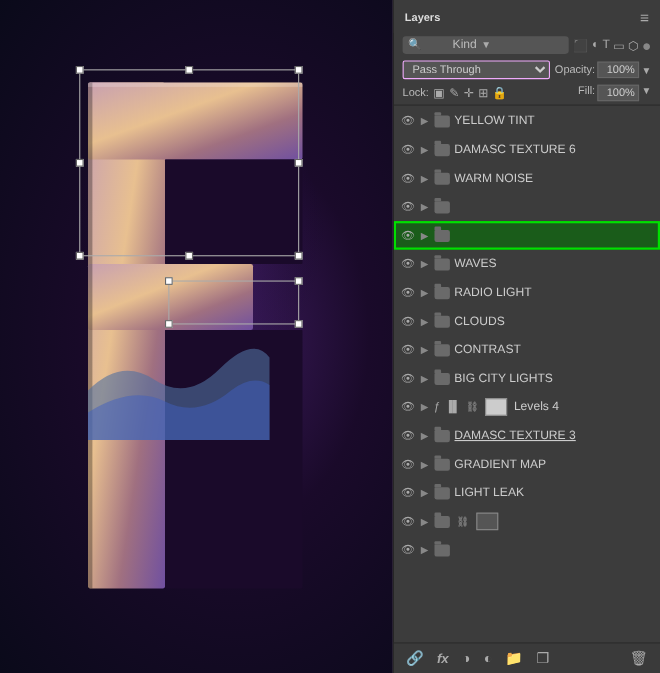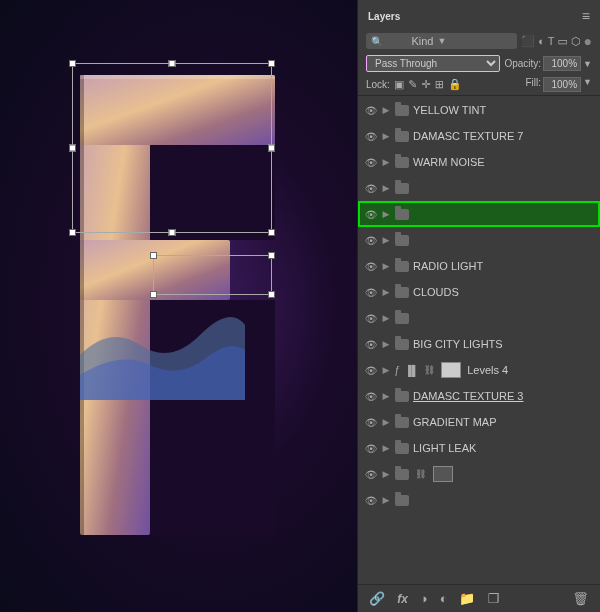--- a/index.html
+++ b/index.html
@@ -457,21 +457,21 @@
           <div class="folder-icon"></div>
         </span>
         <span class="layer-name">YELLOW TINT</span>
       </div>
       <div class="layer-row">
         <span class="layer-eye" style="font-size: 10px;">👁</span>
         <span class="layer-arrow">▶</span>
         <span class="layer-icon">
           <div class="folder-icon"></div>
         </span>
-        <span class="layer-name">DAMASC TEXTURE 7</span>
+        <span class="layer-name">DAMASC TEXTURE 6</span>
       </div>
       <div class="layer-row">
         <span class="layer-eye" style="font-size: 10px;">👁</span>
         <span class="layer-arrow">▶</span>
         <span class="layer-icon">
           <div class="folder-icon"></div>
         </span>
         <span class="layer-name">WARM NOISE</span>
       </div>
       <div class="layer-row">
@@ -487,20 +487,21 @@
         <span class="layer-icon">
           <div class="folder-icon"></div>
         </span>
       </div>
       <div class="layer-row">
         <span class="layer-eye" style="font-size: 10px;">👁</span>
         <span class="layer-arrow">▶</span>
         <span class="layer-icon">
           <div class="folder-icon"></div>
         </span>
+        <span class="layer-name">WAVES</span>
       </div>
       <div class="layer-row">
         <span class="layer-eye" style="font-size: 10px;">👁</span>
         <span class="layer-arrow">▶</span>
         <span class="layer-icon">
           <div class="folder-icon"></div>
         </span>
         <span class="layer-name">RADIO LIGHT</span>
       </div>
       <div class="layer-row">
@@ -510,20 +511,21 @@
           <div class="folder-icon"></div>
         </span>
         <span class="layer-name">CLOUDS</span>
       </div>
       <div class="layer-row">
         <span class="layer-eye" style="font-size: 10px;">👁</span>
         <span class="layer-arrow">▶</span>
         <span class="layer-icon">
           <div class="folder-icon"></div>
         </span>
+        <span class="layer-name">CONTRAST</span>
       </div>
       <div class="layer-row">
         <span class="layer-eye" style="font-size: 10px;">👁</span>
         <span class="layer-arrow">▶</span>
         <span class="layer-icon">
           <div class="folder-icon"></div>
         </span>
         <span class="layer-name">BIG CITY LIGHTS</span>
       </div>
       <div class="layer-row levels-row">

